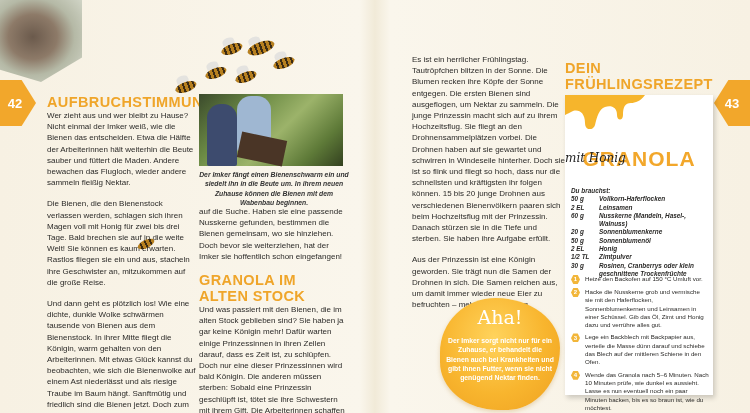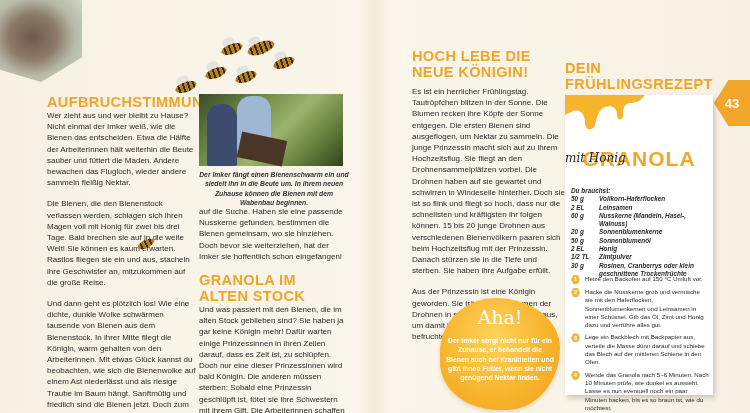--- a/index.html
+++ b/index.html
@@ -41,20 +41,21 @@
   .steps{position:absolute;top:180px;left:6px;right:4px;}
   .step{display:flex;margin-bottom:4px;font-size:6.2px;line-height:8.3px;}
   .step .num{flex:none;width:9px;height:9px;margin-right:5px;background:#f2b63a;color:#fff;font-size:6px;font-weight:bold;display:flex;align-items:center;justify-content:center;clip-path:polygon(25% 0,75% 0,100% 50%,75% 100%,25% 100%,0 50%);}
 </style>
 </head>
 <body>
 
 <div class="spread">
 
   <div class="swarm-photo"></div>
+  <div class="hex hex-left">42</div>
   <div class="hex hex-right">43</div>
 
 
   <div class="bees">
     <div class="bee" style="left:56px;top:14px;"></div>
     <div class="bee" style="left:82px;top:12px;width:28px;height:12px;"></div>
     <div class="bee" style="left:108px;top:28px;"></div>
     <div class="bee" style="left:40px;top:38px;"></div>
     <div class="bee" style="left:70px;top:42px;"></div>
     <div class="bee" style="left:10px;top:52px;"></div>
@@ -77,21 +78,20 @@
   </div>
   <div class="caption">Der Imker fängt einen Bienenschwarm ein und siedelt ihn in die Beute um. In ihrem neuen Zuhause können die Bienen mit dem Wabenbau beginnen.</div>
 
   <div class="col2" style="top:206px;">
     <p class="lead">auf die Suche. Haben sie eine passende Nusskerne gefunden, bestimmen die Bienen gemeinsam, wo sie hinziehen. Doch bevor sie weiterziehen, hat der Imker sie hoffentlich schon eingefangen!</p>
     <h2>GRANOLA IM ALTEN STOCK</h2>
     <p>Und was passiert mit den Bienen, die im alten Stock geblieben sind? Sie haben ja gar keine Königin mehr! Dafür warten einige Prinzessinnen in ihren Zellen darauf, dass es Zeit ist, zu schlüpfen. Doch nur eine dieser Prinzessinnen wird bald Königin. Die anderen müssen sterben: Sobald eine Prinzessin geschlüpft ist, tötet sie ihre Schwestern mit ihrem Gift. Die Arbeiterinnen schaffen die toten Prinzessinnen fort.</p>
   </div>
 
   <div class="col3">
-    <h2 style="width:130px;">HOCH LEBE DIE NEUE KÖNIGIN!</h2>
     <div style="height:6px"></div>
     <p>Es ist ein herrlicher Frühlingstag. Tautröpfchen blitzen in der Sonne. Die Blumen recken ihre Köpfe der Sonne entgegen. Die ersten Bienen sind ausgeflogen, um Nektar zu sammeln. Die junge Prinzessin macht sich auf zu ihrem Hochzeitsflug. Sie fliegt an den Drohnensammelplätzen vorbei. Die Drohnen haben auf sie gewartet und schwirren in Windeseile hinterher. Doch sie ist so flink und fliegt so hoch, dass nur die schnellsten und kräftigsten ihr folgen können. 15 bis 20 junge Drohnen aus verschiedenen Bienenvölkern paaren sich beim Hochzeitsflug mit der Prinzessin. Danach stürzen sie in die Tiefe und sterben. Sie haben ihre Aufgabe erfüllt.</p>
     <div class="gap"></div>
     <p>Aus der Prinzessin ist eine Königin geworden. Sie trägt nun die Samen der Drohnen in sich. Die Samen reichen aus, um damit immer wieder neue Eier zu befruchten – mehrere Jahre lang.</p>
   </div>
 
   <div class="aha">
     <div class="aha-title">Aha!</div>
     <div class="aha-text">Der Imker sorgt nicht nur für ein Zuhause, er behandelt die Bienen auch bei Krankheiten und gibt ihnen Futter, wenn sie nicht genügend Nektar finden.</div>
   </div>

